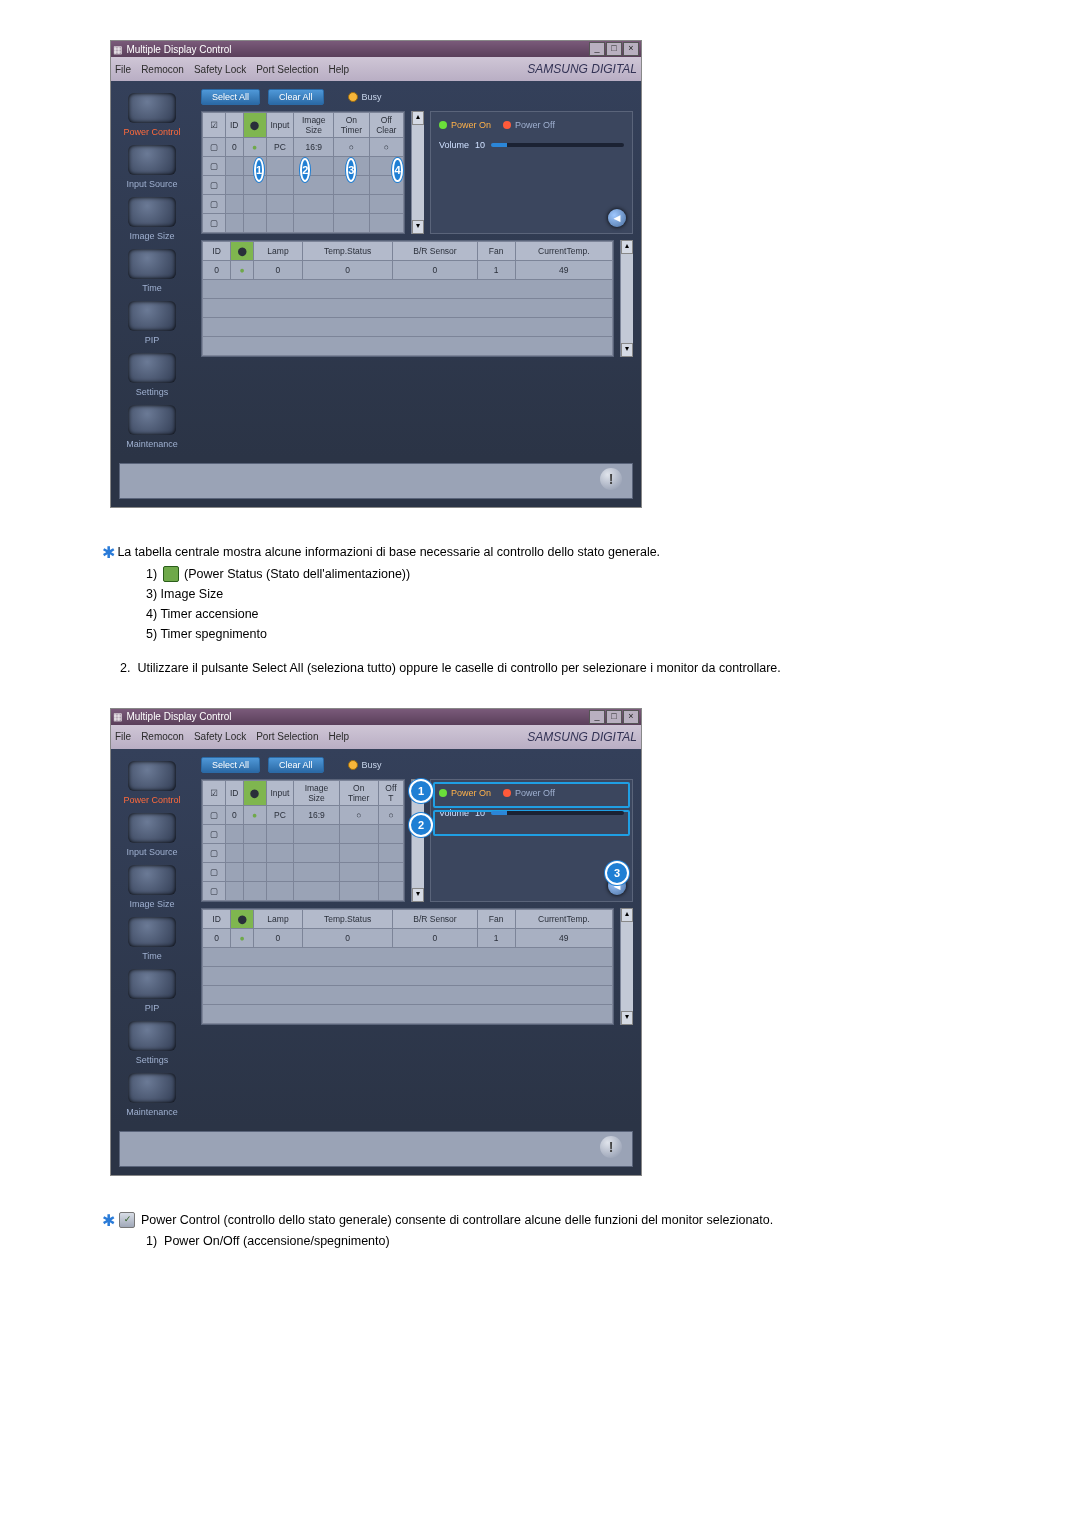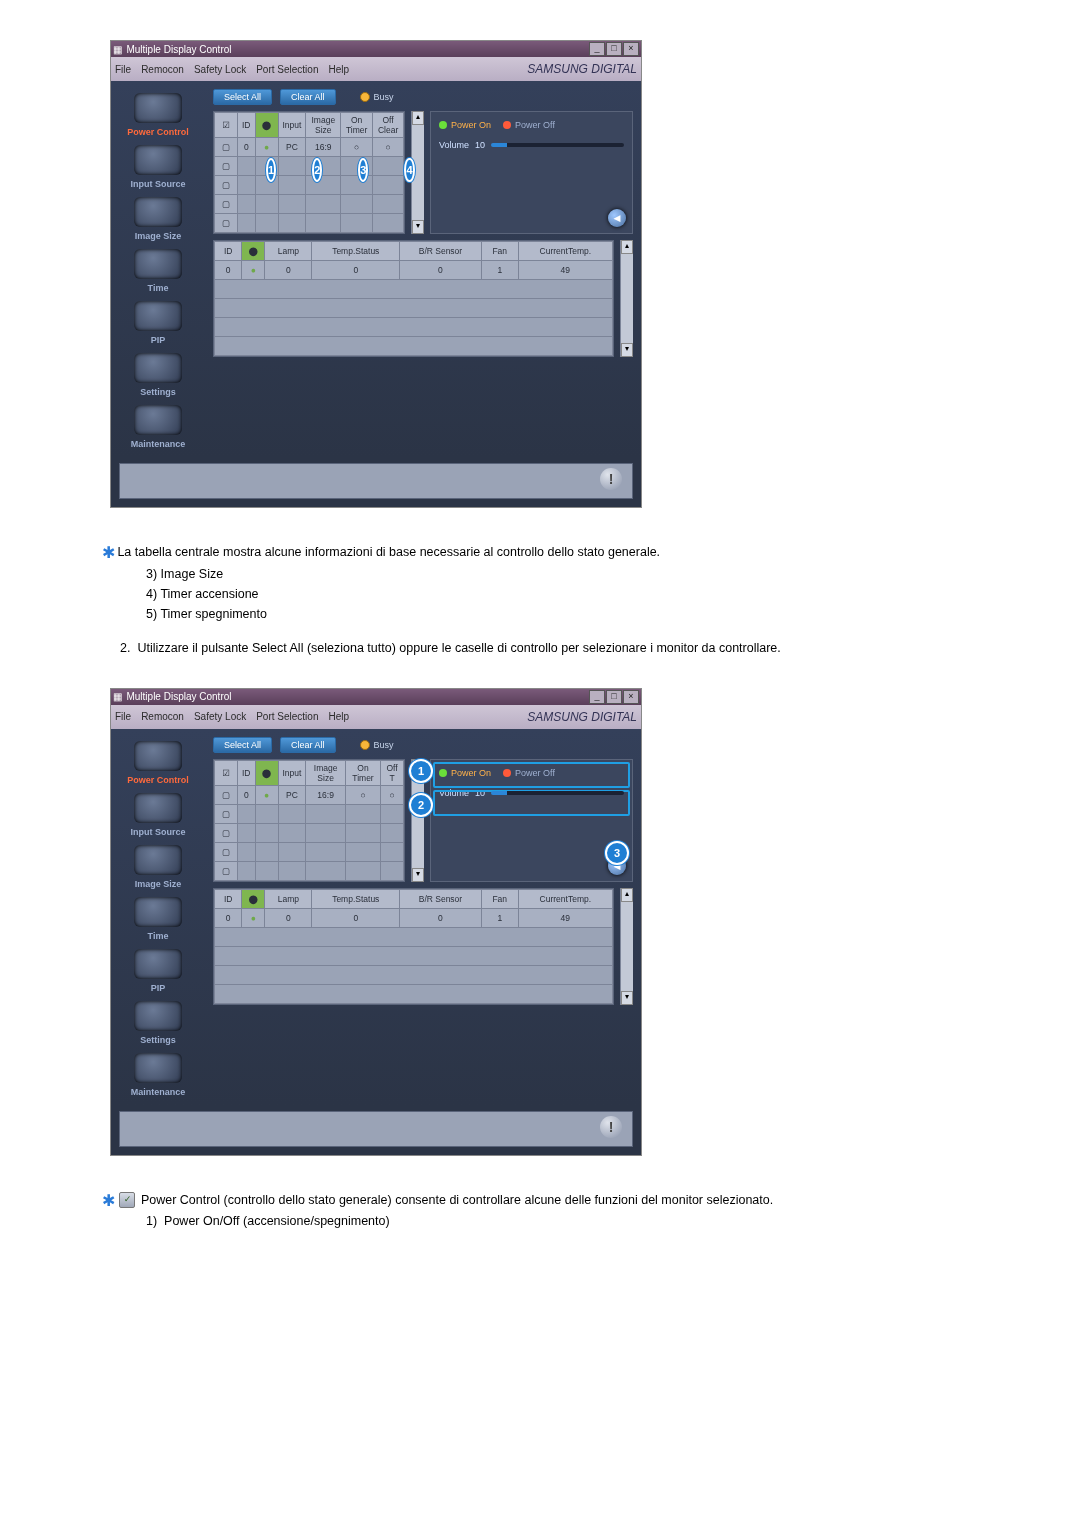--- a/index.html
+++ b/index.html
@@ -45,25 +45,24 @@
     color:#2b2b2b;
   }
   .menubar .menus { display:flex; gap:10px; }
   .menubar .brand { font-size:12px; color:#335; font-style:italic;}
   .app-body {
     display:flex;
     background: linear-gradient(#34405a,#2b3446);
   }
   .sidebar {
     width: 78px;
-    padding: 8px 8px;
+    padding: 8px 2px;
     display:flex;flex-direction:column;align-items:center;gap:4px;
     color:#9fb0d0;
     font-size:9px;
-    font-weight:bold;
   }
   .side-icon {
     width:48px;height:30px;border-radius:6px;
     background: radial-gradient(circle at 40% 30%, #6b7a96, #303b52);
     box-shadow: inset 0 0 4px #000;
     margin-top:4px;
   }
   .side-label { text-align:center; }
   .side-label.active { color:#ff6a3c; }
   .main {
@@ -381,20 +380,21 @@
 
       </div>
     </div>
     <div class="bottom-strip">
       <div class="alert-icon">!</div>
     </div>
   </div>
 
   <div class="note-block">
     <div><span class="star">✱</span><span>La tabella centrale mostra alcune informazioni di base necessarie al controllo dello stato generale.</span></div>
+    <div class="indent">1) <span class="inline-icon"></span> <span>(Power Status (Stato dell'alimentazione))</span></div>
     <div class="indent">3) <span>Image Size</span></div>
     <div class="indent">4) <span>Timer accensione</span></div>
     <div class="indent">5) <span>Timer spegnimento</span></div>
     <div style="height:14px"></div>
     <div>2.&nbsp;&nbsp;<span>Utilizzare il pulsante Select All (seleziona tutto) oppure le caselle di controllo per selezionare i monitor da controllare.</span></div>
   </div>
 
   <div class="app-frame" style="margin-top:30px;">
     <div class="titlebar">
       <div class="title">

